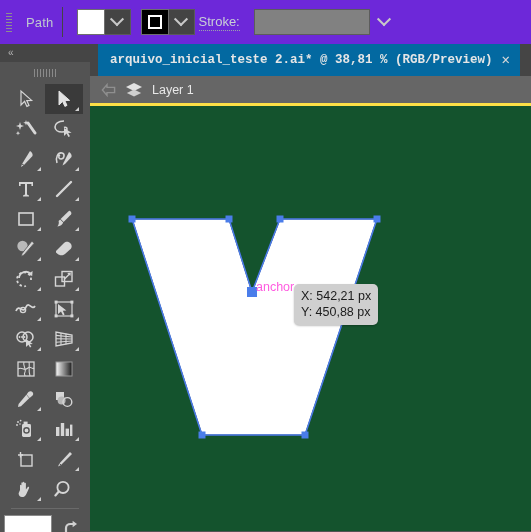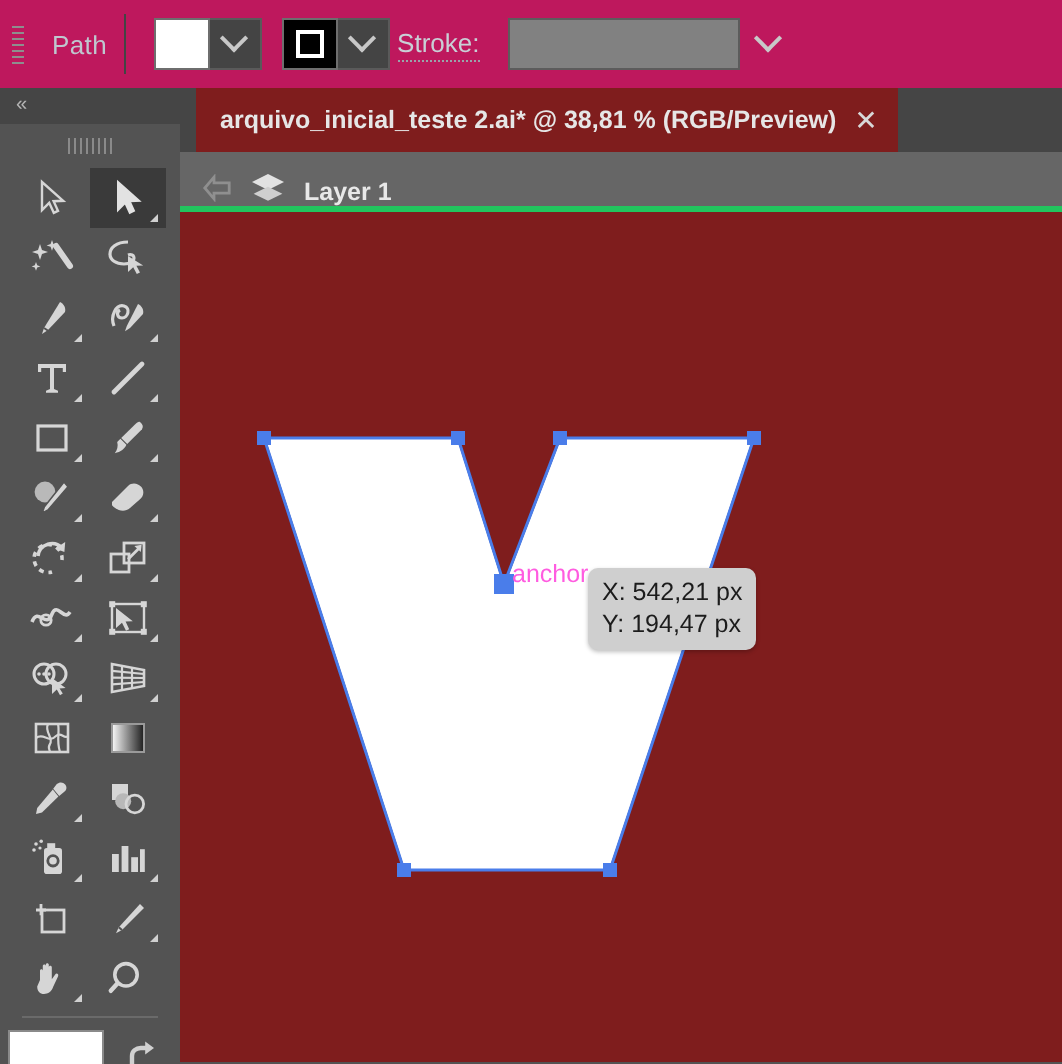--- a/index.html
+++ b/index.html
@@ -7,21 +7,21 @@
     width:531px;height:532px;overflow:hidden;
     background:#535353;
     font-family:"Liberation Sans", sans-serif;
     -webkit-font-smoothing:antialiased;
   }
   #app{position:relative;width:531px;height:532px;}
 
   
   .control-bar{
     position:absolute;left:0;top:0;width:531px;height:44px;
-    background:#be185d;
+    background:#6d28d9;
     border-bottom:1px solid #3d3d3d;
     display:flex;align-items:center;
   }
   .gripper{
     width:10px;height:28px;margin-left:4px;
     display:flex;flex-direction:column;justify-content:center;align-items:center;gap:2px;
   }
   .gripper i{display:block;width:6px;height:1px;background:#8e8e8e;}
   .cb-label{
     color:#bfc7cf;font-size:13px;margin-left:12px;letter-spacing:.2px;
@@ -122,39 +122,40 @@
 
   
   .doc-area{
     position:absolute;left:90px;top:44px;width:441px;height:488px;background:#535353;
   }
   .tabstrip{
     height:32px;background:#454545;position:relative;
   }
   .doctab{
     position:absolute;left:8px;top:0;height:32px;
-    background:#7f1d1d;
+    background:#0369a1;
     display:flex;align-items:center;padding:0 10px 0 12px;
     box-sizing:border-box;
+    font-family:Liberation Mono, monospace;
   }
   .doctab-title{
     color:#e6e6e6;font-size:12.5px;font-weight:bold;white-space:nowrap;
   }
   .doctab-close{
     color:#d8d8d8;font-size:14px;margin-left:9px;line-height:14px;
   }
   .layerbar{
-    height:30px;background:#666666;display:flex;align-items:flex-end;padding-left:10px;
-    border-bottom:3px solid #22c55e;box-sizing:border-box;font-weight:bold;
+    height:30px;background:#666666;display:flex;align-items:center;padding-left:10px;
+    border-bottom:3px solid #fde047;box-sizing:border-box;
   }
   .back-arrow{width:18px;height:18px;display:flex;align-items:center;justify-content:center;}
   .layer-icon{width:20px;height:18px;display:flex;align-items:center;justify-content:center;margin-left:6px;}
   .layer-name{color:#e8e8e8;font-size:12.5px;margin-left:8px;}
   .canvas{
-    position:relative;height:425px;background:#7f1d1d;overflow:hidden;
+    position:relative;height:425px;background:#14532d;overflow:hidden;
   }
   .canvas svg{position:absolute;left:0;top:0;}
 
   
   .coord-tip{
     position:absolute;left:204px;top:178px;
     background:#cfcfcf;border-radius:5px;
     padding:4px 7px 5px 7px;
     color:#1c1c1c;font-size:12.5px;line-height:16px;
     white-space:nowrap;
@@ -525,19 +526,19 @@
         <rect x="211.5" y="325.5" width="7" height="7" fill="#4a7dea"></rect>
         <rect x="108.5" y="325.5" width="7" height="7" fill="#4a7dea"></rect>
 
         <rect x="157.5" y="181.5" width="9" height="9" fill="#4a7dea" stroke="#4a7dea" stroke-width="1"></rect>
       </svg>
 
       <div class="anchor-label">anchor</div>
 
       <div class="coord-tip">
         <div>X: 542,21 px</div>
-        <div>Y: 194,47 px</div>
+        <div>Y: 450,88 px</div>
       </div>
 
     </div>
   </div>
 
 </div>
 
 </body></html>

